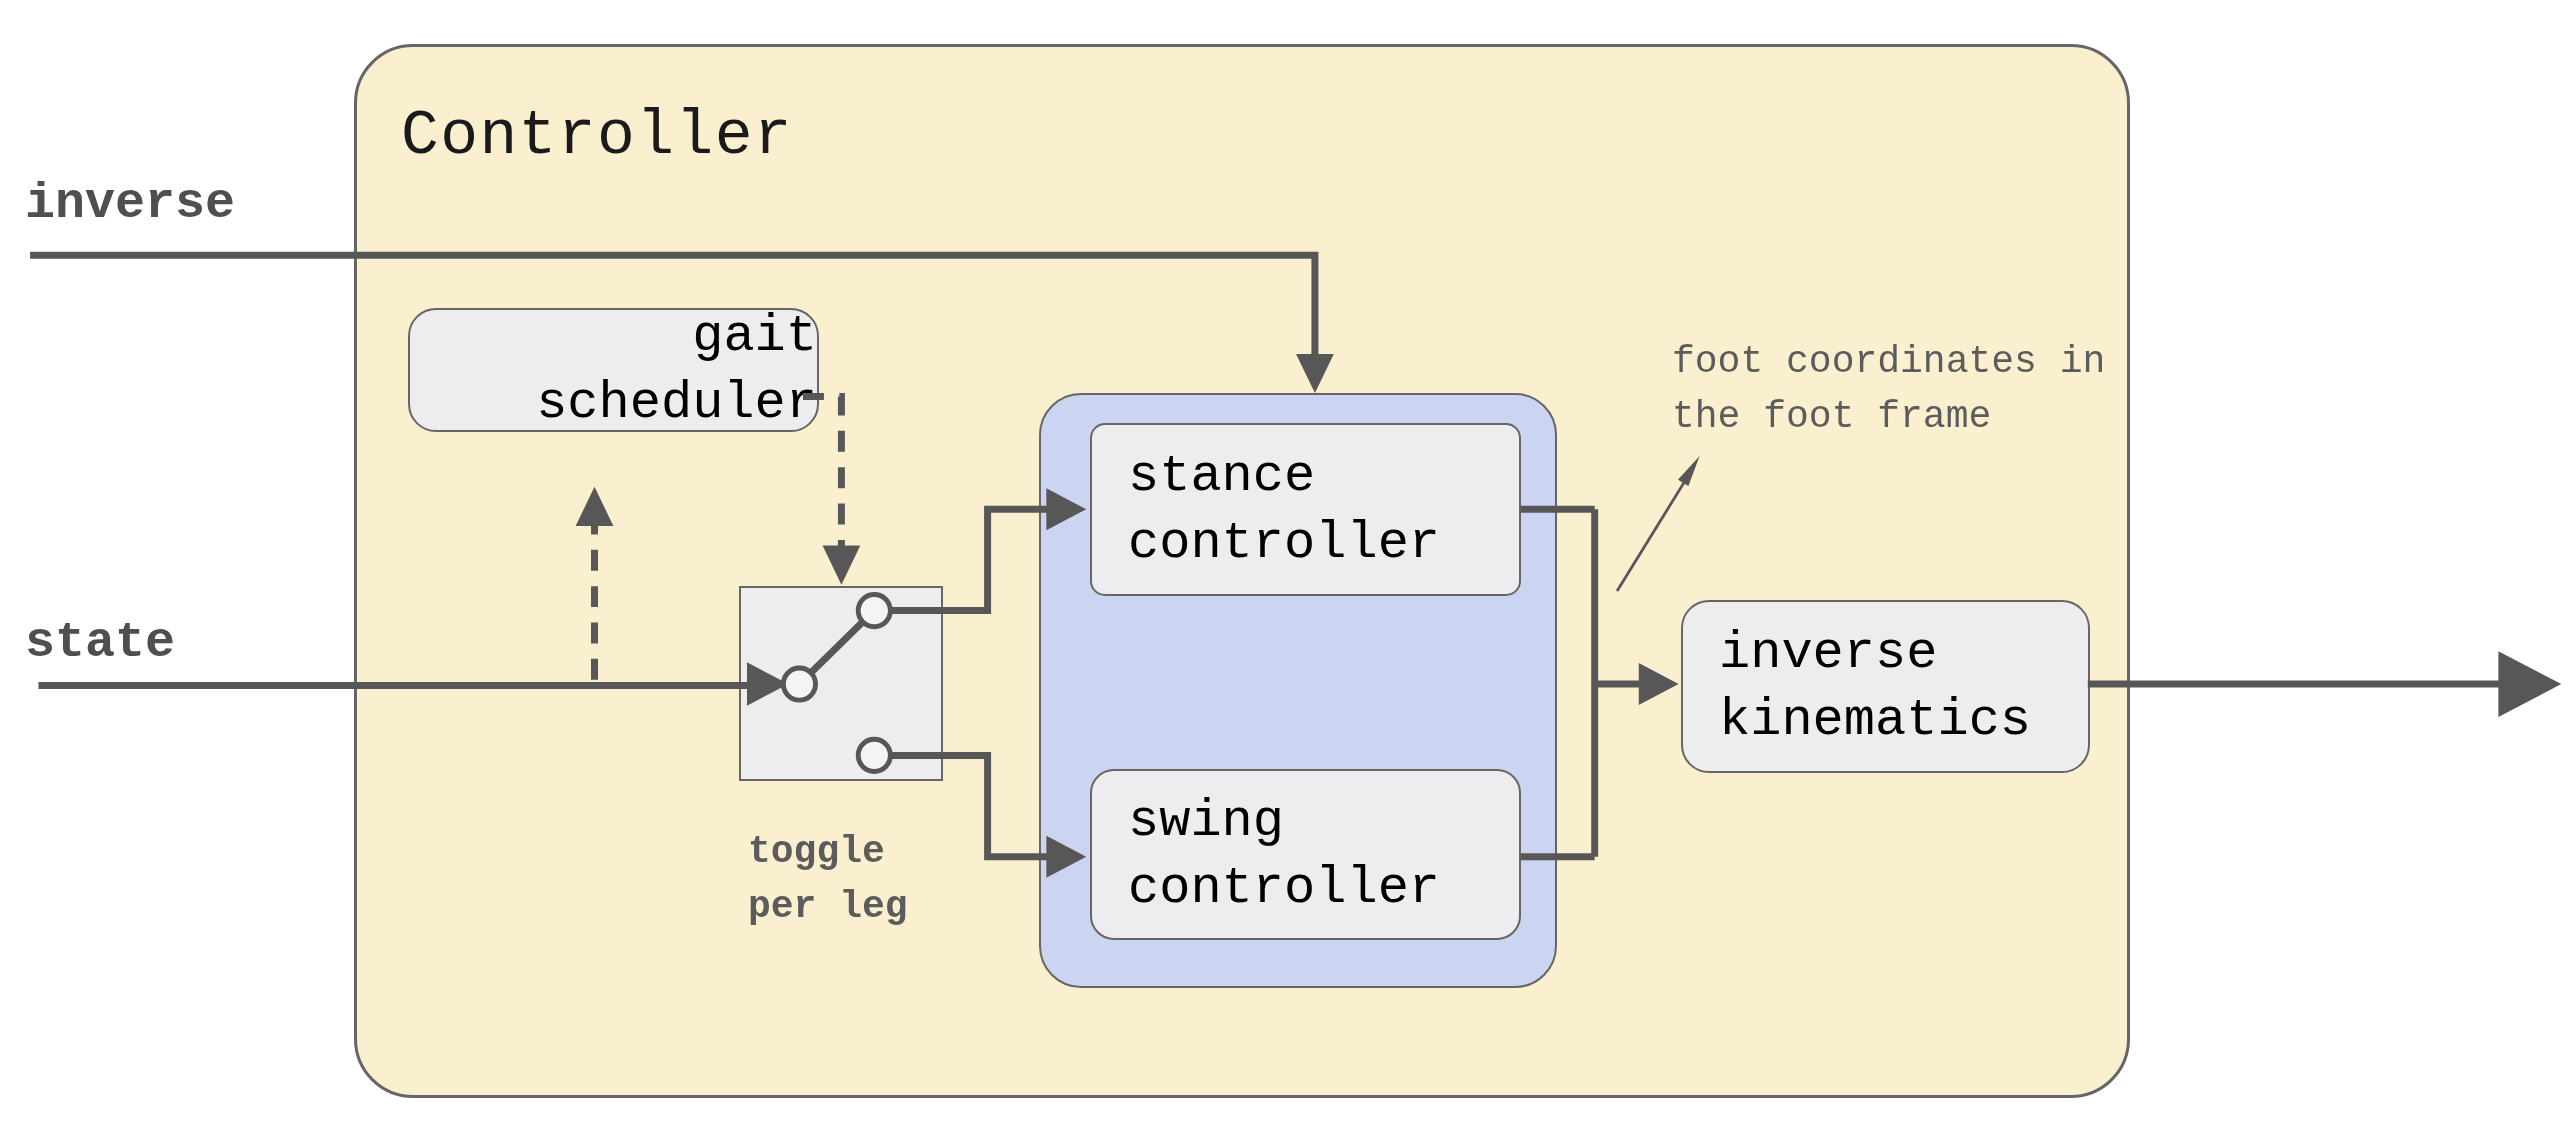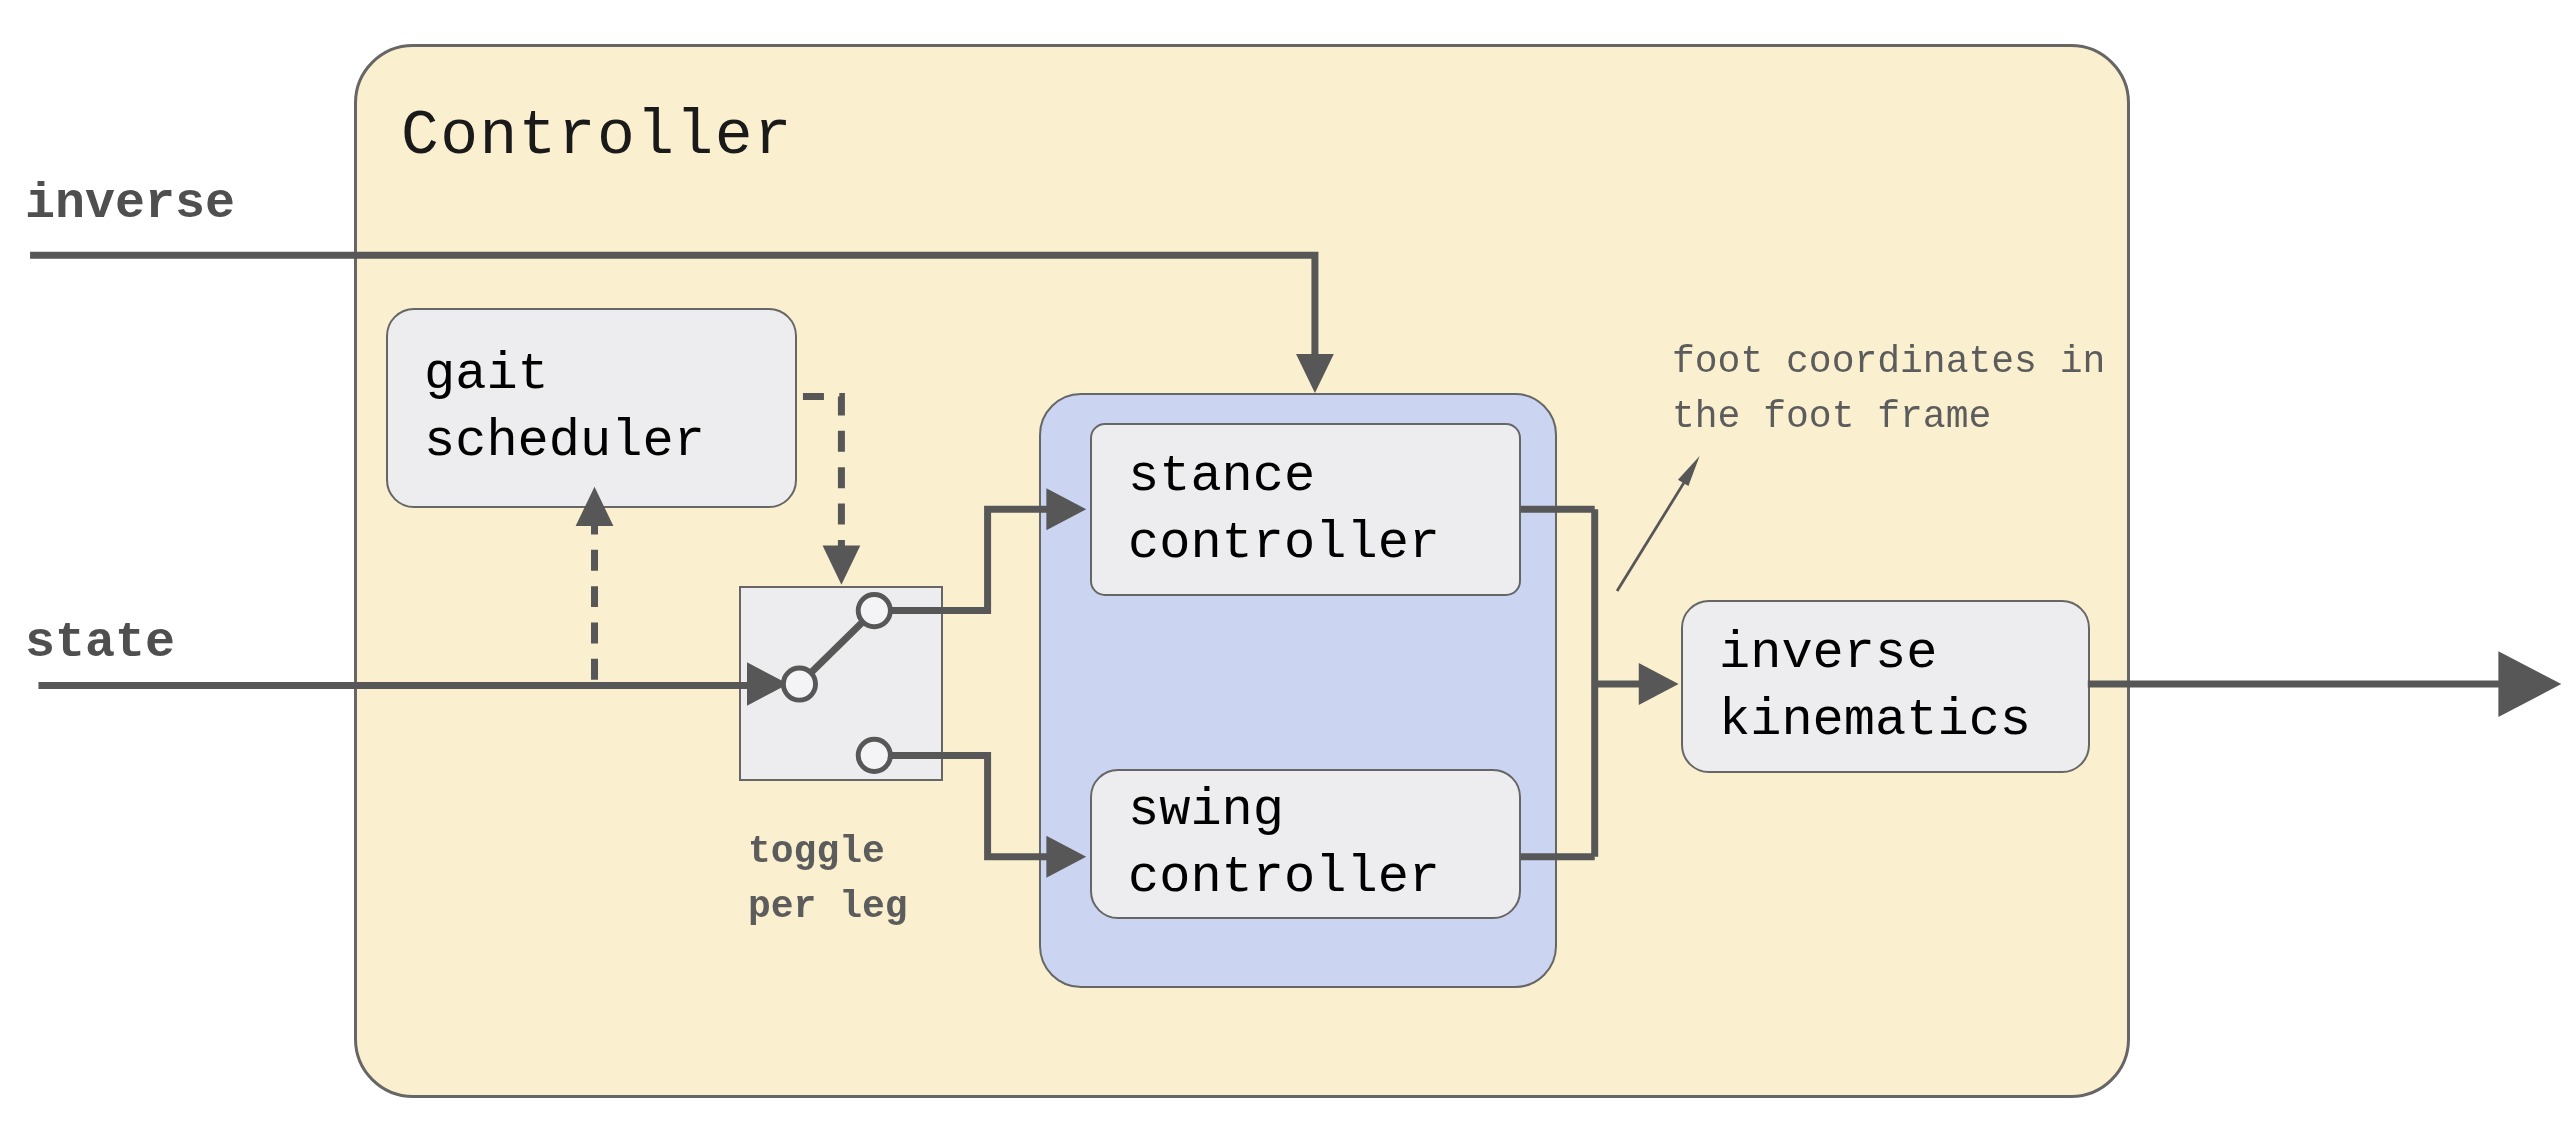--- a/index.html
+++ b/index.html
@@ -39,23 +39,23 @@
   .module{
     position:absolute;
     background:var(--module-fill);
     border:2.8px solid var(--module-border);
     border-radius:28px;
     display:flex;flex-direction:column;justify-content:center;
     padding-left:36px;
     font-size:52px;line-height:67px;color:#000;
     white-space:pre-line;
   }
-  .gait{left:386px;top:308px;width:411px;height:200px;}
+  .gait{left:408px;top:308px;width:411px;height:124px;text-align:right;}
   .stance{left:1090px;top:423px;width:431px;height:173px;border-radius:15px;}
-  .swing{left:1090px;top:769px;width:431px;height:150px;}
+  .swing{left:1090px;top:769px;width:431px;height:171px;border-radius:24px;}
   .ik{left:1681px;top:600px;width:409px;height:173px;}
   .group{
     position:absolute;
     left:1039px;top:393px;width:518px;height:595px;
     background:var(--group-fill);
     border:2.8px solid var(--module-border);
     border-radius:42px;
   }
   .toggle-box{
     position:absolute;

